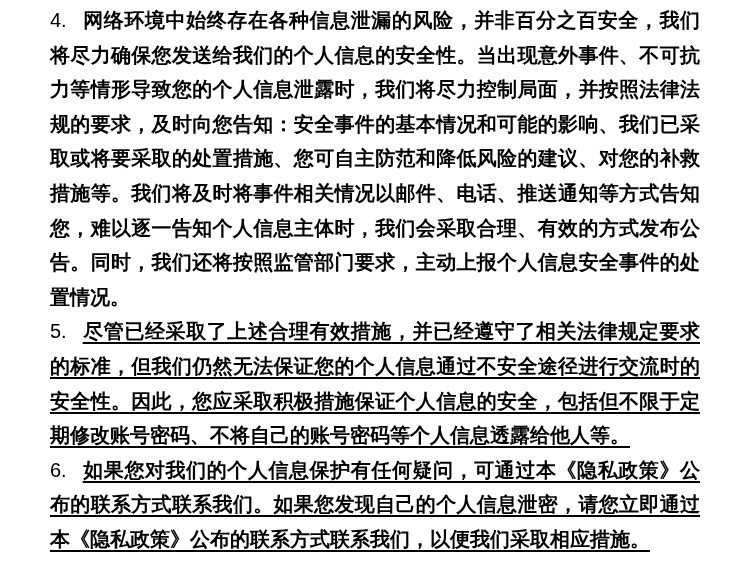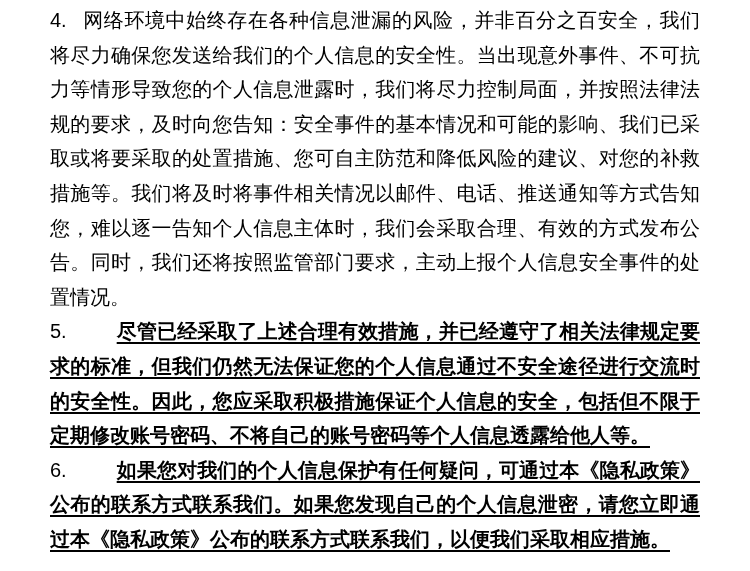--- a/index.html
+++ b/index.html
@@ -24,28 +24,27 @@
     line-height: 34.6px;
     text-align: justify;
     word-break: break-all;
   }
   .num {
     font-weight: 400;
     text-decoration: none;
     margin-right: 16px;
   }
   .seg-normal {
-    font-weight: 400;
+    font-weight: 700;
   }
   .seg-emphasis {
     font-weight: 700;
     text-decoration: underline;
     text-decoration-thickness: 2px;
     text-underline-offset: 4px;
-    margin-left: 34px;
   }
 </style>
 </head>
 <body>
 
 <main>
 
   <p class="para"><span class="num">4.</span><span class="seg-normal">网络环境中始终存在各种信息泄漏的风险，并非百分之百安全，我们将尽力确保您发送给我们的个人信息的安全性。当出现意外事件、不可抗力等情形导致您的个人信息泄露时，我们将尽力控制局面，并按照法律法规的要求，及时向您告知：安全事件的基本情况和可能的影响、我们已采取或将要采取的处置措施、您可自主防范和降低风险的建议、对您的补救措施等。我们将及时将事件相关情况以邮件、电话、推送通知等方式告知您，难以逐一告知个人信息主体时，我们会采取合理、有效的方式发布公告。同时，我们还将按照监管部门要求，主动上报个人信息安全事件的处置情况。</span></p>
 
   <p class="para"><span class="num">5.</span><span class="seg-emphasis">尽管已经采取了上述合理有效措施，并已经遵守了相关法律规定要求的标准，但我们仍然无法保证您的个人信息通过不安全途径进行交流时的安全性。因此，您应采取积极措施保证个人信息的安全，包括但不限于定期修改账号密码、不将自己的账号密码等个人信息透露给他人等。</span></p>

